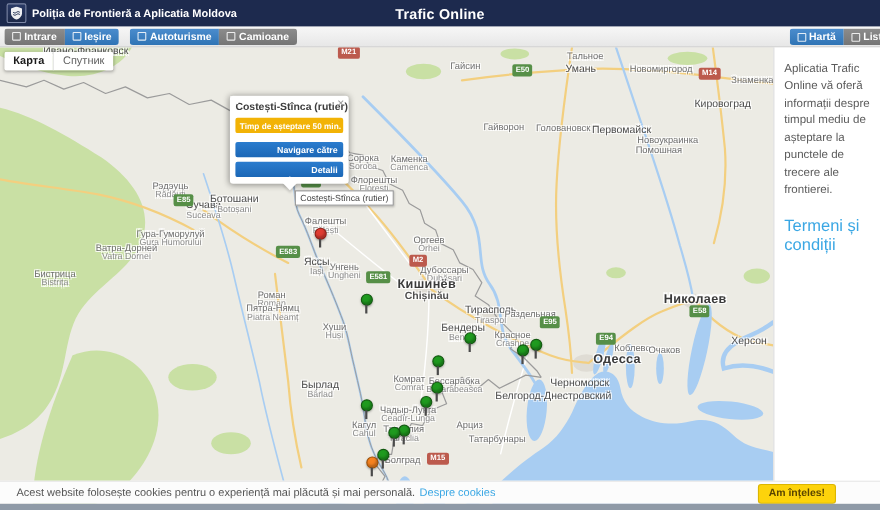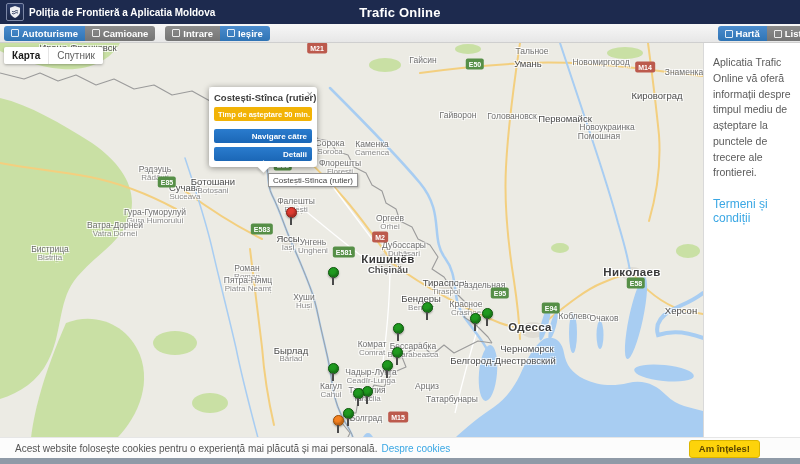--- a/index.html
+++ b/index.html
@@ -58,21 +58,21 @@
   .wait-badge{margin-top:4px;background:#f2b306;color:#fff;font-size:7.5px;font-weight:bold;padding:2.5px 4px;border-radius:2px;display:flex;align-items:center;gap:3px;white-space:nowrap;}
   .popup-btn{margin-top:4px;background:linear-gradient(#2a7cce,#1b67b6);color:#fff;font-size:8px;font-weight:bold;padding:2.5px 5px;border-radius:2px;display:flex;justify-content:flex-end;align-items:center;cursor:pointer;}
   .popup-btn.first{margin-top:8px;}
 
   
   .mk-tooltip{position:absolute;left:268px;top:130px;background:#fff;border:1px solid #949494;box-shadow:1px 1px 2px rgba(0,0,0,.25);font-size:8px;color:#444;padding:1.5px 4px;z-index:9;white-space:nowrap;}
 
   
   .sidebar{position:absolute;left:703px;top:43px;width:97px;height:421px;background:#fff;border-left:1px solid #d9d9d9;box-sizing:border-box;padding:12px 9px;z-index:20;}
   .sidebar p{margin:0;font-size:10.5px;line-height:1.5;color:#5b5b5b;}
-  .sidebar a{display:block;margin-top:16px;font-size:12px;color:#3aa7e4;text-decoration:none;cursor:pointer;}
+  .sidebar a{display:block;margin-top:16px;font-size:15px;color:#3aa7e4;text-decoration:none;cursor:pointer;}
 
   
   .cookiebar{position:absolute;left:0;top:437px;width:800px;height:21px;background:#fcfcfc;border-top:1px solid #e6e6e6;display:flex;align-items:center;padding-left:15px;box-sizing:border-box;z-index:50;font-size:10px;color:#555;}
   .cookiebar .clink{color:#3aa7e4;margin-left:4px;text-decoration:none;cursor:pointer;}
   .cookie-btn{position:absolute;right:40px;top:2px;height:16px;line-height:16px;background:#fdd30b;border:1px solid #dcb600;border-radius:3px;font-size:9.5px;font-weight:bold;color:#5a4500;padding:0 9px;cursor:pointer;}
   .bottombar{position:absolute;left:0;top:458px;width:800px;height:6px;background:#8f9aa7;z-index:51;}
 </style>
 </head>
 <body>
 
@@ -87,37 +87,37 @@
         </svg>
       </span>
       <span>Poliția de Frontieră a Aplicatia Moldova</span>
     </div>
     <div class="nav-title">Trafic Online</div>
   </div>
 
   <div class="toolbar">
     <div style="display:flex">
         <div class="btn-group">
+          <div class="tbtn gray">
+            <span class="sq"></span>
+            <span>Intrare</span>
+          </div>
+          <div class="tbtn blue">
+            <span class="sq"></span>
+            <span>Ieșire</span>
+          </div>
+        </div>
+        <div class="btn-group">
           <div class="tbtn blue">
             <span class="sq"></span>
             <span>Autoturisme</span>
           </div>
           <div class="tbtn gray">
             <span class="sq"></span>
             <span>Camioane</span>
-          </div>
-        </div>
-        <div class="btn-group">
-          <div class="tbtn gray">
-            <span class="sq"></span>
-            <span>Intrare</span>
-          </div>
-          <div class="tbtn blue">
-            <span class="sq"></span>
-            <span>Ieșire</span>
           </div>
         </div>
       </div>
     <div class="views">
         <div class="tbtn blue">
           <span class="sq"></span>
           <span>Hartă</span>
         </div>
         <div class="tbtn gray">
           <span class="sq"></span>
@@ -292,21 +292,21 @@
       <span class="map-label lat" style="left: 371px; top: 337px;">Ceadîr-Lunga</span>
       <span class="map-label" style="left: 331px; top: 343px;">Кагул</span>
       <span class="map-label lat" style="left: 331px; top: 351px;">Cahul</span>
       <span class="map-label" style="left: 367px; top: 347px;">Тараклия</span>
       <span class="map-label lat" style="left: 367px; top: 355px;">Taraclia</span>
       <span class="map-label" style="left: 366px; top: 375px;">Болград</span>
       <span class="map-label" style="left: 427px; top: 343px;">Арциз</span>
       <span class="map-label" style="left: 452px; top: 356px;">Татарбунары</span>
       <span class="map-label med" style="left: 503px; top: 317px;">Белгород-Днестровский</span>
       <span class="map-label med" style="left: 527px; top: 305px;">Черноморск</span>
-      <span class="map-label big" style="left: 530px; top: 284px;">Одесса</span>
+      <span class="map-label big" style="left: 561px; top: 284px;">Одесса</span>
       <span class="map-label" style="left: 575px; top: 273px;">Коблево</span>
       <span class="map-label" style="left: 604px; top: 275px;">Очаков</span>
       <span class="map-label big" style="left: 632px; top: 229px;">Николаев</span>
       <span class="map-label med" style="left: 681px; top: 267px;">Херсон</span>
       <span class="shield m" style="left: 317px; top: 5px;">M21</span>
       <span class="shield e" style="left: 475px; top: 21px;">E50</span>
       <span class="shield m" style="left: 645px; top: 24px;">M14</span>
       <span class="shield e" style="left: 167px; top: 139px;">E85</span>
       <span class="shield e" style="left: 283px; top: 122px;">E58</span>
       <span class="shield e" style="left: 262px; top: 186px;">E583</span>

